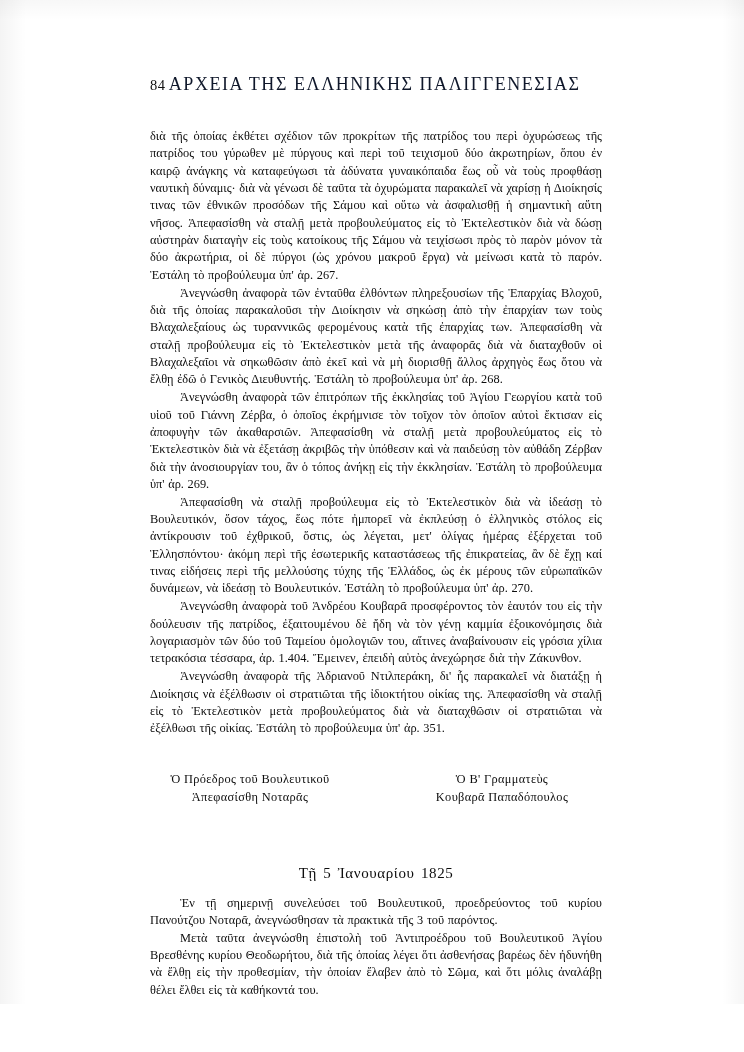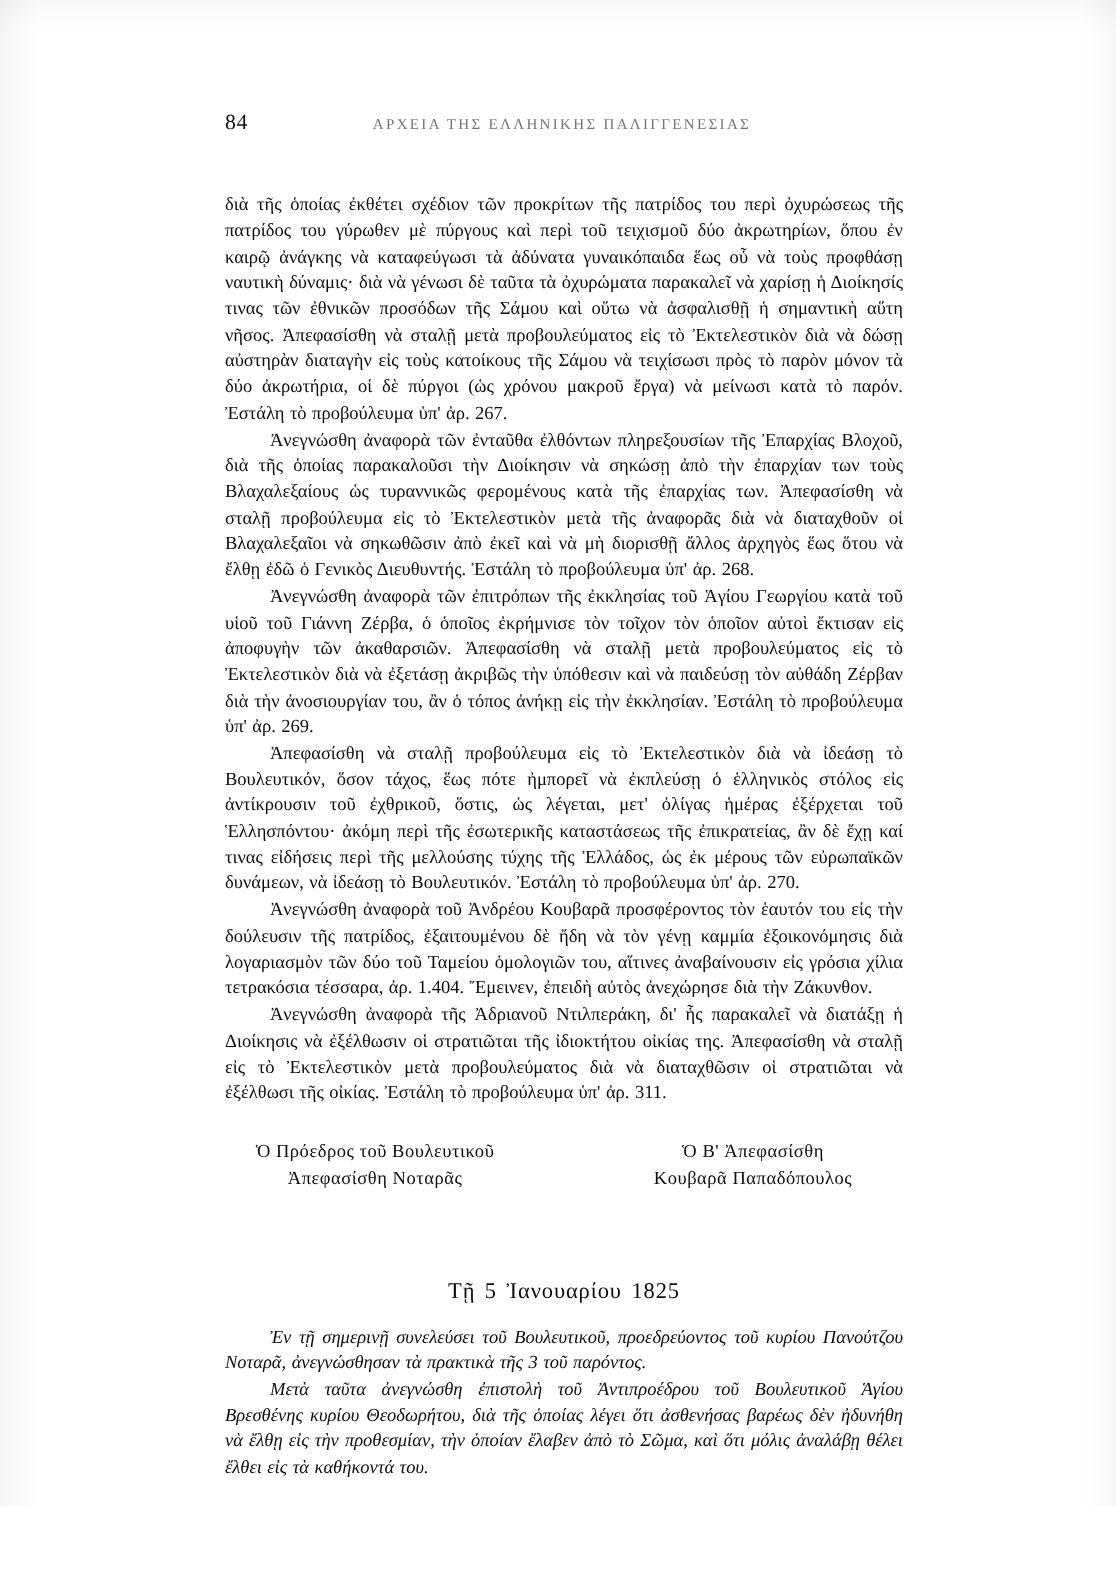--- a/index.html
+++ b/index.html
@@ -47,24 +47,24 @@
     align-items: baseline;
   }
   .folio {
     font-size: 14.5px;
     letter-spacing: 0.4px;
     color: #101010;
   }
   .head-title {
     flex: 1;
     text-align: center;
-    font-size: 10px;
+    font-size: 18px;
     letter-spacing: 1.55px;
     padding-right: 18px;
-    color: #737373;
+    color: #0f172a;
     white-space: nowrap;
   }
 
   
   .body-text {
     margin-top: 24px;
   }
   .para {
     margin: 0 0 0.5px 0;
     font-size: 12.35px;
@@ -74,21 +74,21 @@
     text-indent: 30px;
     word-spacing: 0.55px;
     color: #0d0d0d;
     hyphens: manual;
   }
   .para.no-indent { text-indent: 0; }
 
   
   .signatures {
     display: flex;
-    margin-top: 20px;
+    margin-top: 32px;
     font-size: 12.35px;
     line-height: 18.5px;
     color: #0d0d0d;
   }
   .sig-col {
     flex: 1;
     text-align: center;
   }
   .sig-col.left  { padding-right: 26px; }
   .sig-col.right { padding-left: 26px; }
@@ -99,21 +99,20 @@
   .session-date {
     margin-top: 58px;
     text-align: center;
     font-size: 15px;
     letter-spacing: 0.6px;
     word-spacing: 2px;
     color: #0d0d0d;
   }
   .session-body {
     margin-top: 13px;
-    font-style: italic;
   }
 </style>
 </head>
 <body>
 
 <div class="page">
   <div class="scan-edge"></div>
 
   <div class="content">
 
@@ -121,30 +120,30 @@
       <span class="folio">84</span>
       <span class="head-title">ΑΡΧΕΙΑ ΤΗΣ ΕΛΛΗΝΙΚΗΣ ΠΑΛΙΓΓΕΝΕΣΙΑΣ</span>
     </div>
 
     <div class="body-text">
       <p class="para no-indent">διὰ τῆς ὁποίας ἐκθέτει σχέδιον τῶν προκρίτων τῆς πατρίδος του περὶ ὀχυρώσεως τῆς πατρίδος του γύρωθεν μὲ πύργους καὶ περὶ τοῦ τειχισμοῦ δύο ἀκρωτηρίων, ὅπου ἐν καιρῷ ἀνάγκης νὰ καταφεύγωσι τὰ ἀδύνατα γυναικόπαιδα ἕως οὗ νὰ τοὺς προφθάσῃ ναυτικὴ δύναμις· διὰ νὰ γένωσι δὲ ταῦτα τὰ ὀχυρώματα παρακαλεῖ νὰ χαρίσῃ ἡ Διοίκησίς τινας τῶν ἐθνικῶν προσόδων τῆς Σάμου καὶ οὕτω νὰ ἀσφαλισθῇ ἡ σημαντικὴ αὕτη νῆσος. Ἀπεφασίσθη νὰ σταλῇ μετὰ προβουλεύματος εἰς τὸ Ἐκτελεστικὸν διὰ νὰ δώσῃ αὐστηρὰν διαταγὴν εἰς τοὺς κατοίκους τῆς Σάμου νὰ τειχίσωσι πρὸς τὸ παρὸν μόνον τὰ δύο ἀκρωτήρια, οἱ δὲ πύργοι (ὡς χρόνου μακροῦ ἔργα) νὰ μείνωσι κατὰ τὸ παρόν. Ἐστάλη τὸ προβούλευμα ὑπ' ἀρ. 267.</p>
       <p class="para">Ἀνεγνώσθη ἀναφορὰ τῶν ἐνταῦθα ἐλθόντων πληρεξουσίων τῆς Ἐπαρχίας Βλοχοῦ, διὰ τῆς ὁποίας παρακαλοῦσι τὴν Διοίκησιν νὰ σηκώσῃ ἀπὸ τὴν ἐπαρχίαν των τοὺς Βλαχαλεξαίους ὡς τυραννικῶς φερομένους κατὰ τῆς ἐπαρχίας των. Ἀπεφασίσθη νὰ σταλῇ προβούλευμα εἰς τὸ Ἐκτελεστικὸν μετὰ τῆς ἀναφορᾶς διὰ νὰ διαταχθοῦν οἱ Βλαχαλεξαῖοι νὰ σηκωθῶσιν ἀπὸ ἐκεῖ καὶ νὰ μὴ διορισθῇ ἄλλος ἀρχηγὸς ἕως ὅτου νὰ ἔλθῃ ἐδῶ ὁ Γενικὸς Διευθυντής. Ἐστάλη τὸ προβούλευμα ὑπ' ἀρ. 268.</p>
       <p class="para">Ἀνεγνώσθη ἀναφορὰ τῶν ἐπιτρόπων τῆς ἐκκλησίας τοῦ Ἁγίου Γεωργίου κατὰ τοῦ υἱοῦ τοῦ Γιάννη Ζέρβα, ὁ ὁποῖος ἐκρήμνισε τὸν τοῖχον τὸν ὁποῖον αὐτοὶ ἔκτισαν εἰς ἀποφυγὴν τῶν ἀκαθαρσιῶν. Ἀπεφασίσθη νὰ σταλῇ μετὰ προβουλεύματος εἰς τὸ Ἐκτελεστικὸν διὰ νὰ ἐξετάσῃ ἀκριβῶς τὴν ὑπόθεσιν καὶ νὰ παιδεύσῃ τὸν αὐθάδη Ζέρβαν διὰ τὴν ἀνοσιουργίαν του, ἂν ὁ τόπος ἀνήκῃ εἰς τὴν ἐκκλησίαν. Ἐστάλη τὸ προβούλευμα ὑπ' ἀρ. 269.</p>
       <p class="para">Ἀπεφασίσθη νὰ σταλῇ προβούλευμα εἰς τὸ Ἐκτελεστικὸν διὰ νὰ ἰδεάσῃ τὸ Βουλευτικόν, ὅσον τάχος, ἕως πότε ἠμπορεῖ νὰ ἐκπλεύσῃ ὁ ἑλληνικὸς στόλος εἰς ἀντίκρουσιν τοῦ ἐχθρικοῦ, ὅστις, ὡς λέγεται, μετ' ὀλίγας ἡμέρας ἐξέρχεται τοῦ Ἑλλησπόντου· ἀκόμη περὶ τῆς ἐσωτερικῆς καταστάσεως τῆς ἐπικρατείας, ἂν δὲ ἔχῃ καί τινας εἰδήσεις περὶ τῆς μελλούσης τύχης τῆς Ἑλλάδος, ὡς ἐκ μέρους τῶν εὐρωπαϊκῶν δυνάμεων, νὰ ἰδεάσῃ τὸ Βουλευτικόν. Ἐστάλη τὸ προβούλευμα ὑπ' ἀρ. 270.</p>
       <p class="para">Ἀνεγνώσθη ἀναφορὰ τοῦ Ἀνδρέου Κουβαρᾶ προσφέροντος τὸν ἑαυτόν του εἰς τὴν δούλευσιν τῆς πατρίδος, ἐξαιτουμένου δὲ ἤδη νὰ τὸν γένῃ καμμία ἐξοικονόμησις διὰ λογαριασμὸν τῶν δύο τοῦ Ταμείου ὁμολογιῶν του, αἵτινες ἀναβαίνουσιν εἰς γρόσια χίλια τετρακόσια τέσσαρα, ἀρ. 1.404. Ἔμεινεν, ἐπειδὴ αὐτὸς ἀνεχώρησε διὰ τὴν Ζάκυνθον.</p>
-      <p class="para">Ἀνεγνώσθη ἀναφορὰ τῆς Ἀδριανοῦ Ντιλπεράκη, δι' ἧς παρακαλεῖ νὰ διατάξῃ ἡ Διοίκησις νὰ ἐξέλθωσιν οἱ στρατιῶται τῆς ἰδιοκτήτου οἰκίας της. Ἀπεφασίσθη νὰ σταλῇ εἰς τὸ Ἐκτελεστικὸν μετὰ προβουλεύματος διὰ νὰ διαταχθῶσιν οἱ στρατιῶται νὰ ἐξέλθωσι τῆς οἰκίας. Ἐστάλη τὸ προβούλευμα ὑπ' ἀρ. 311.</p>
+      <p class="para">Ἀνεγνώσθη ἀναφορὰ τῆς Ἀδριανοῦ Ντιλπεράκη, δι' ἧς παρακαλεῖ νὰ διατάξῃ ἡ Διοίκησις νὰ ἐξέλθωσιν οἱ στρατιῶται τῆς ἰδιοκτήτου οἰκίας της. Ἀπεφασίσθη νὰ σταλῇ εἰς τὸ Ἐκτελεστικὸν μετὰ προβουλεύματος διὰ νὰ διαταχθῶσιν οἱ στρατιῶται νὰ ἐξέλθωσι τῆς οἰκίας. Ἐστάλη τὸ προβούλευμα ὑπ' ἀρ. 351.</p>
     </div>
 
     <div class="signatures">
       <div class="sig-col left">
         <span class="sig-role">Ὁ Πρόεδρος τοῦ Βουλευτικοῦ</span>
         <span class="sig-name">Ἀπεφασίσθη Νοταρᾶς</span>
       </div>
       <div class="sig-col right">
-        <span class="sig-role">Ὁ Β' Ἀπεφασίσθη</span>
+        <span class="sig-role">Ὁ Β' Γραμματεὺς</span>
         <span class="sig-name">Κουβαρᾶ Παπαδόπουλος</span>
       </div>
     </div>
 
     <div class="session-date">Τῇ 5 Ἰανουαρίου 1825</div>
 
     <div class="session-body">
       <p class="para">Ἐν τῇ σημερινῇ συνελεύσει τοῦ Βουλευτικοῦ, προεδρεύοντος τοῦ κυρίου Πανούτζου Νοταρᾶ, ἀνεγνώσθησαν τὰ πρακτικὰ τῆς 3 τοῦ παρόντος.</p>
       <p class="para">Μετὰ ταῦτα ἀνεγνώσθη ἐπιστολὴ τοῦ Ἀντιπροέδρου τοῦ Βουλευτικοῦ Ἁγίου Βρεσθένης κυρίου Θεοδωρήτου, διὰ τῆς ὁποίας λέγει ὅτι ἀσθενήσας βαρέως δὲν ἠδυνήθη νὰ ἔλθῃ εἰς τὴν προθεσμίαν, τὴν ὁποίαν ἔλαβεν ἀπὸ τὸ Σῶμα, καὶ ὅτι μόλις ἀναλάβῃ θέλει ἔλθει εἰς τὰ καθήκοντά του.</p>
     </div>

